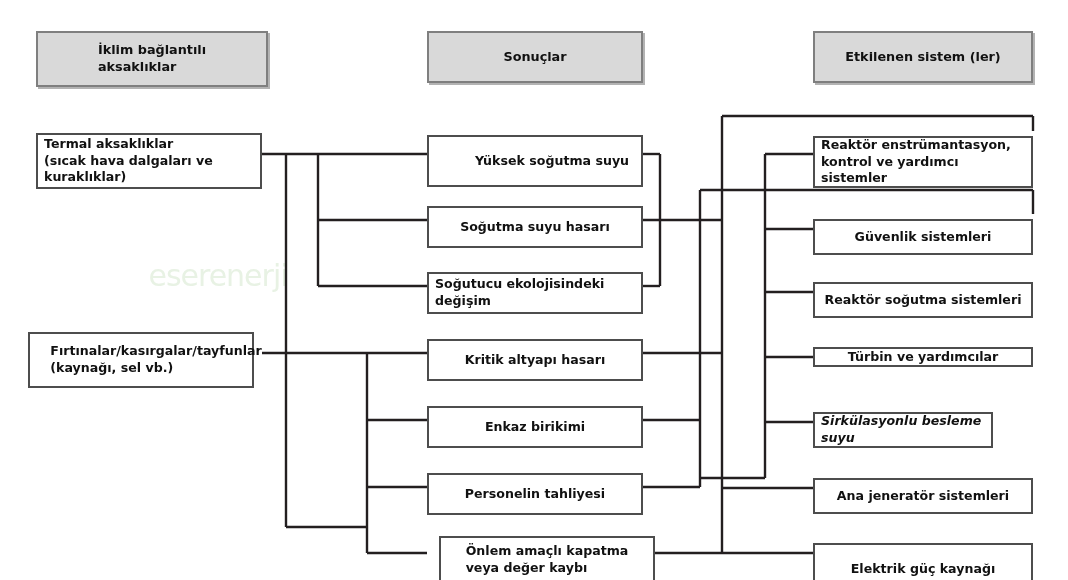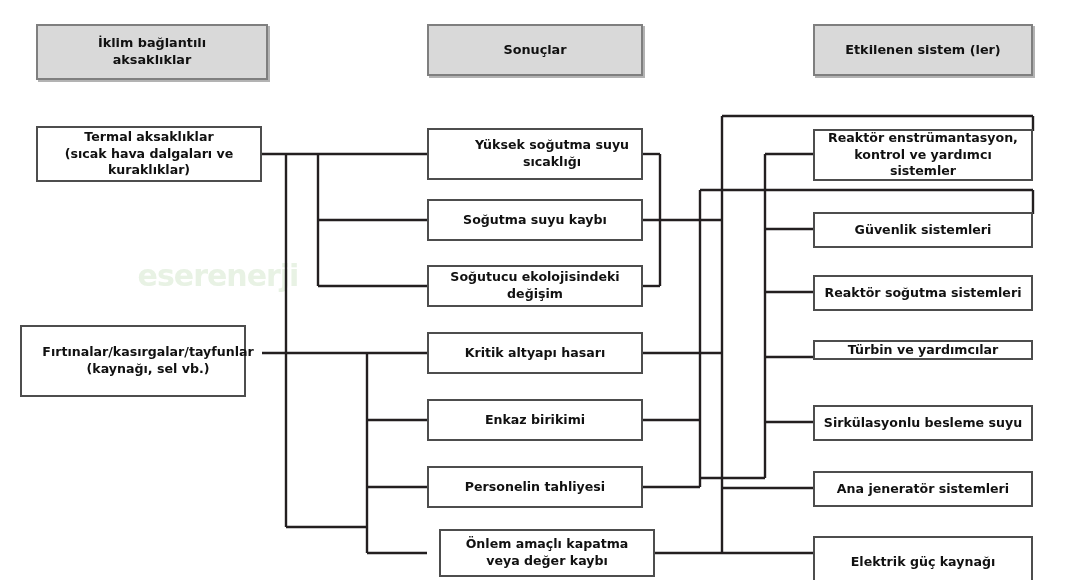--- a/index.html
+++ b/index.html
@@ -18,21 +18,21 @@
     overflow: hidden;
   }
   .watermark {
     position: absolute;
     left: 128px;
     top: 238px;
     width: 180px;
     height: 76px;
     color: #e8f2e4;
     font-size: 30px;
-    font-weight: bold;
+    font-weight: normal;
     letter-spacing: -1px;
     line-height: 76px;
     text-align: center;
     user-select: none;
     pointer-events: none;
     z-index: 0;
   }
   .watermark .mark-sub {
     position: absolute;
     left: 0; top: -6px;
@@ -58,29 +58,29 @@
     fill: none;
     stroke-linecap: butt;
   }
 
   .box {
     position: absolute;
     box-sizing: border-box;
     display: flex;
     align-items: center;
     justify-content: center;
-    text-align: center;
     background: #ffffff;
     border: 2px solid #4d4d4d;
     color: #111111;
     font-size: 12.6px;
     font-weight: bold;
     line-height: 1.32;
     padding: 2px 6px;
     z-index: 2;
+    margin-top: 7px;
   }
   .box .txt { display: block; }
   .box .txt .ln { display: block; }
 
   .header-box {
     background: #d9d9d9;
     border: 2px solid #7f7f7f;
     box-shadow: 2px 2px 0 0 #b3b3b3;
     font-size: 12.8px;
   }
@@ -176,37 +176,36 @@
     </span>
   </div>
 
   <div class="box" style="left:36px; top:126px; width:226px; height:56px;">
     <span class="txt">
       <span class="ln">Termal aksaklıklar</span>
       <span class="ln">(sıcak hava dalgaları ve kuraklıklar)</span>
     </span>
   </div>
 
-  <div class="box" style="left:20px; top:325px; width:226px; height:72px;padding-left:36px;">
+  <div class="box" style="left:28px; top:325px; width:226px; height:56px;padding-left:36px;">
     <span class="txt">
       <span class="ln">Fırtınalar/kasırgalar/tayfunlar</span>
       <span class="ln">(kaynağı, sel vb.)</span>
     </span>
   </div>
 
   <div class="box" style="left:427px; top:128px; width:216px; height:52px;padding-left:40px;">
     <span class="txt">
       <span class="ln">Yüksek soğutma suyu</span>
-      <span class="ln">sıcaklığı</span>
     </span>
   </div>
 
   <div class="box" style="left:427px; top:199px; width:216px; height:42px;">
     <span class="txt">
-      <span class="ln">Soğutma suyu kaybı</span>
+      <span class="ln">Soğutma suyu hasarı</span>
     </span>
   </div>
 
   <div class="box" style="left:427px; top:265px; width:216px; height:42px;">
     <span class="txt">
       <span class="ln">Soğutucu ekolojisindeki değişim</span>
     </span>
   </div>
 
   <div class="box" style="left:427px; top:332px; width:216px; height:42px;">
@@ -252,21 +251,21 @@
       <span class="ln">Reaktör soğutma sistemleri</span>
     </span>
   </div>
 
   <div class="box" style="left:813px; top:340px; width:220px; height:20px;">
     <span class="txt">
       <span class="ln">Türbin ve yardımcılar</span>
     </span>
   </div>
 
-  <div class="box" style="left:813px; top:405px; width:220px; height:36px;">
+  <div class="box" style="left:813px; top:405px; width:180px; height:36px;font-style:italic;">
     <span class="txt">
       <span class="ln">Sirkülasyonlu besleme suyu</span>
     </span>
   </div>
 
   <div class="box" style="left:813px; top:471px; width:220px; height:36px;">
     <span class="txt">
       <span class="ln">Ana jeneratör sistemleri</span>
     </span>
   </div>

